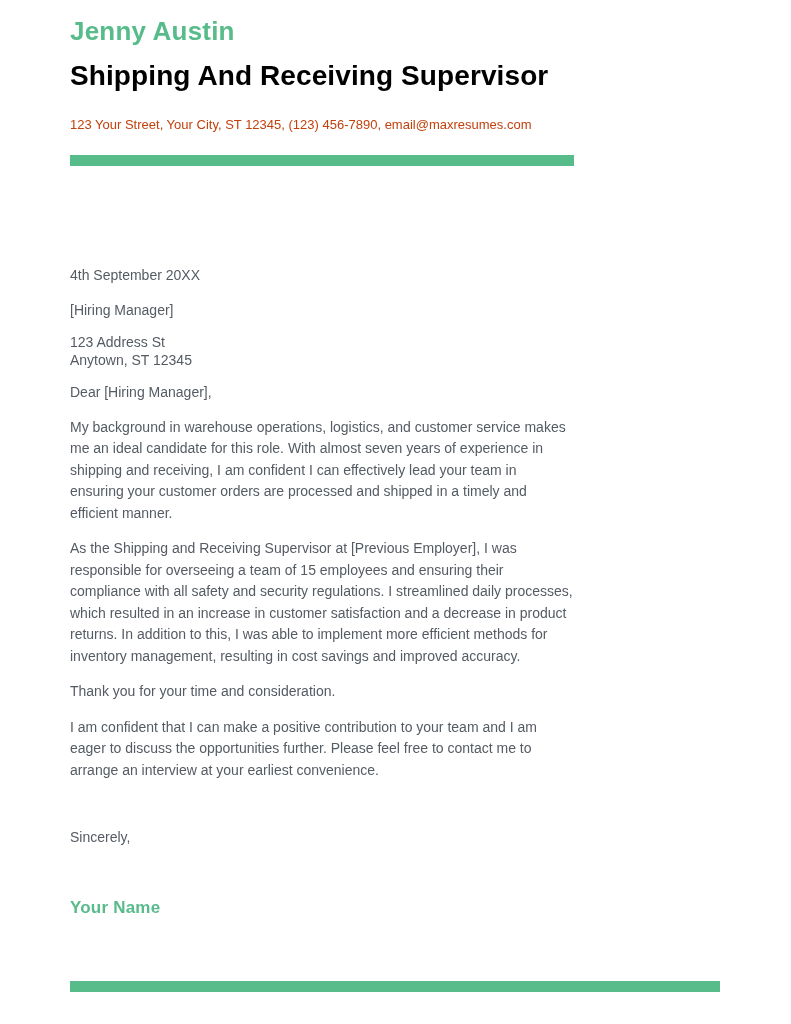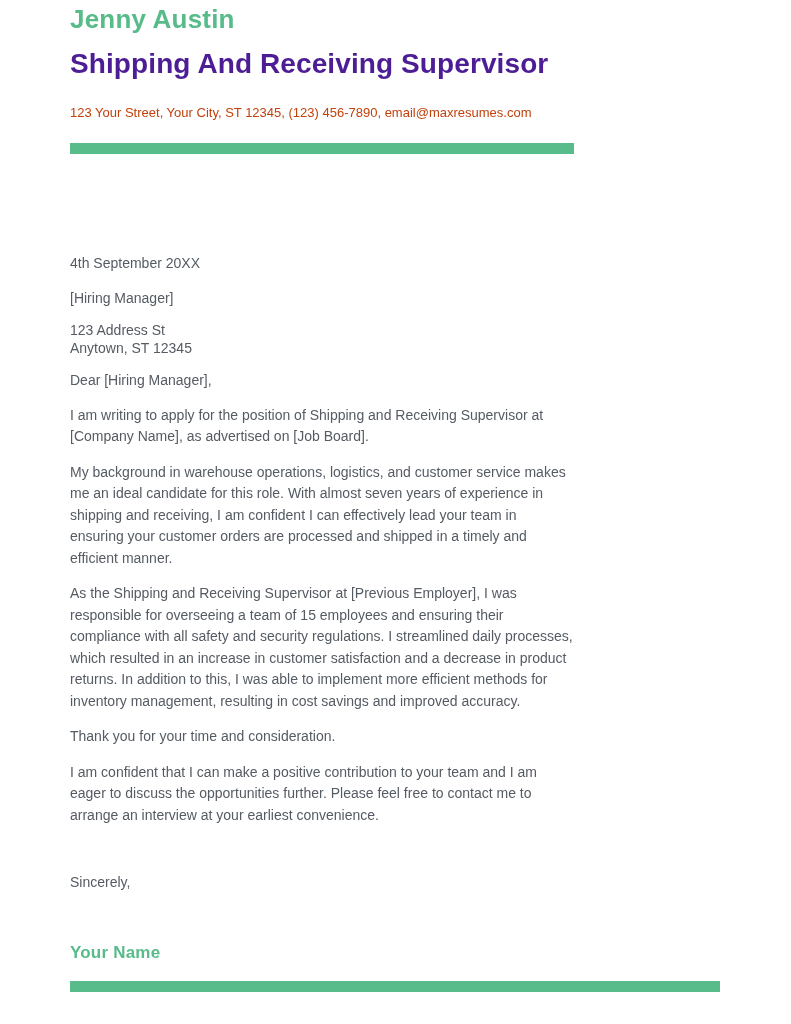--- a/index.html
+++ b/index.html
@@ -8,34 +8,34 @@
     width: 791px;
     height: 1024px;
     position: relative;
     font-family: "Liberation Sans", "DejaVu Sans", sans-serif;
     overflow: hidden;
   }
   .page {
     position: relative;
     width: 645px;
     height: 1024px;
-    padding: 4px 71px 0 70px;
+    padding: 16px 71px 0 70px;
   }
   .doc-header { }
   .person-name {
     font-size: 26px;
     font-weight: bold;
     color: #57bb8a;
     line-height: 30px;
     letter-spacing: 0.2px;
   }
   .job-title {
     font-size: 28px;
     font-weight: bold;
-    color: #4c1d95;
+    color: #000000;
     margin-top: 13px;
     line-height: 33px;
     letter-spacing: 0.1px;
   }
   .contact-line {
     margin-top: 25px;
     font-size: 13px;
     color: #c2410c;
     line-height: 16px;
   }
@@ -86,21 +86,20 @@
 
   <div class="letter-body">
     <p>4th September 20XX</p>
     <p>[Hiring Manager]</p>
     <p class="address-block">
       <span>123 Address St</span><br>
       <span>Anytown, ST 12345</span>
     </p>
     <p>Dear [Hiring Manager],</p>
 
-    <p class="para">I am writing to apply for the position of Shipping and Receiving Supervisor at [Company Name], as advertised on [Job Board].</p>
     <p class="para">My background in warehouse operations, logistics, and customer service makes me an ideal candidate for this role. With almost seven years of experience in shipping and receiving, I am confident I can effectively lead your team in ensuring your customer orders are processed and shipped in a timely and efficient manner.</p>
     <p class="para">As the Shipping and Receiving Supervisor at [Previous Employer], I was responsible for overseeing a team of 15 employees and ensuring their compliance with all safety and security regulations. I streamlined daily processes, which resulted in an increase in customer satisfaction and a decrease in product returns. In addition to this, I was able to implement more efficient methods for inventory management, resulting in cost savings and improved accuracy.</p>
     <p class="para">Thank you for your time and consideration.</p>
     <p class="para">I am confident that I can make a positive contribution to your team and I am eager to discuss the opportunities further. Please feel free to contact me to arrange an interview at your earliest convenience.</p>
 
     <p class="sign-off">Sincerely,</p>
     <div class="signature">Your Name</div>
   </div>
 
   <div class="footer-bar"></div>

